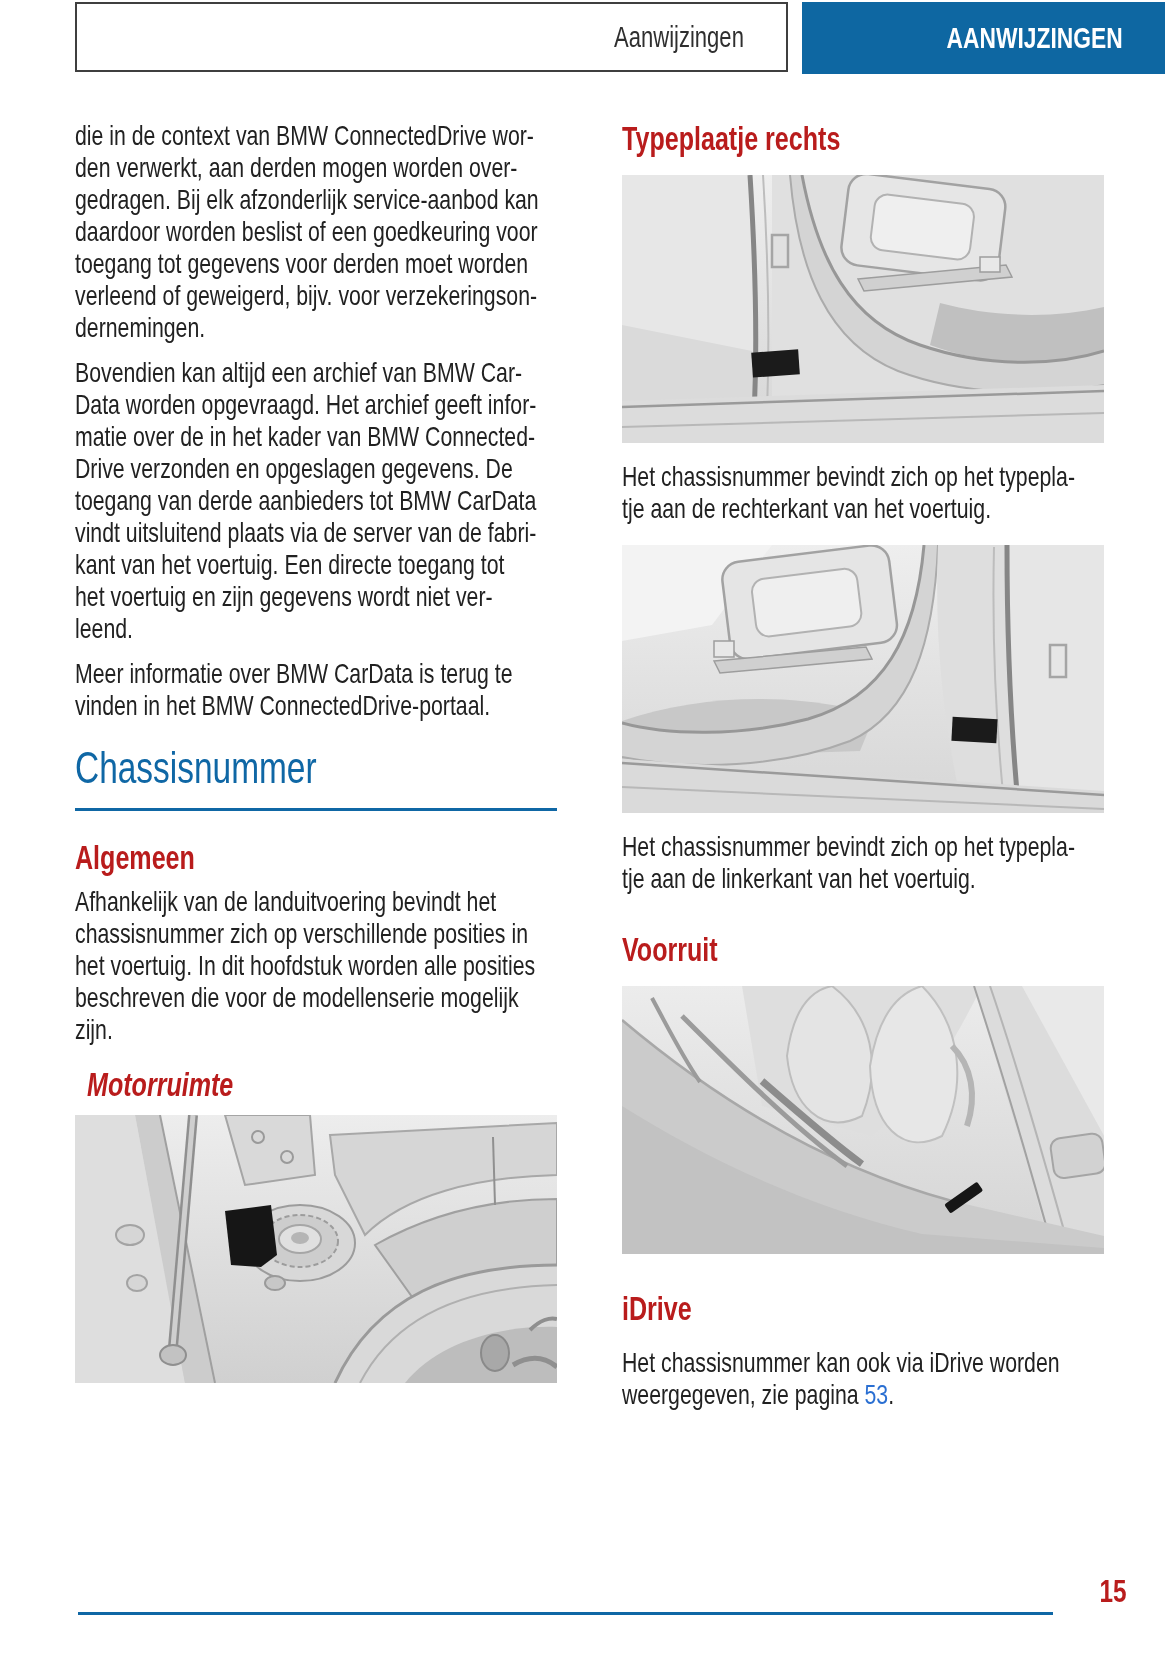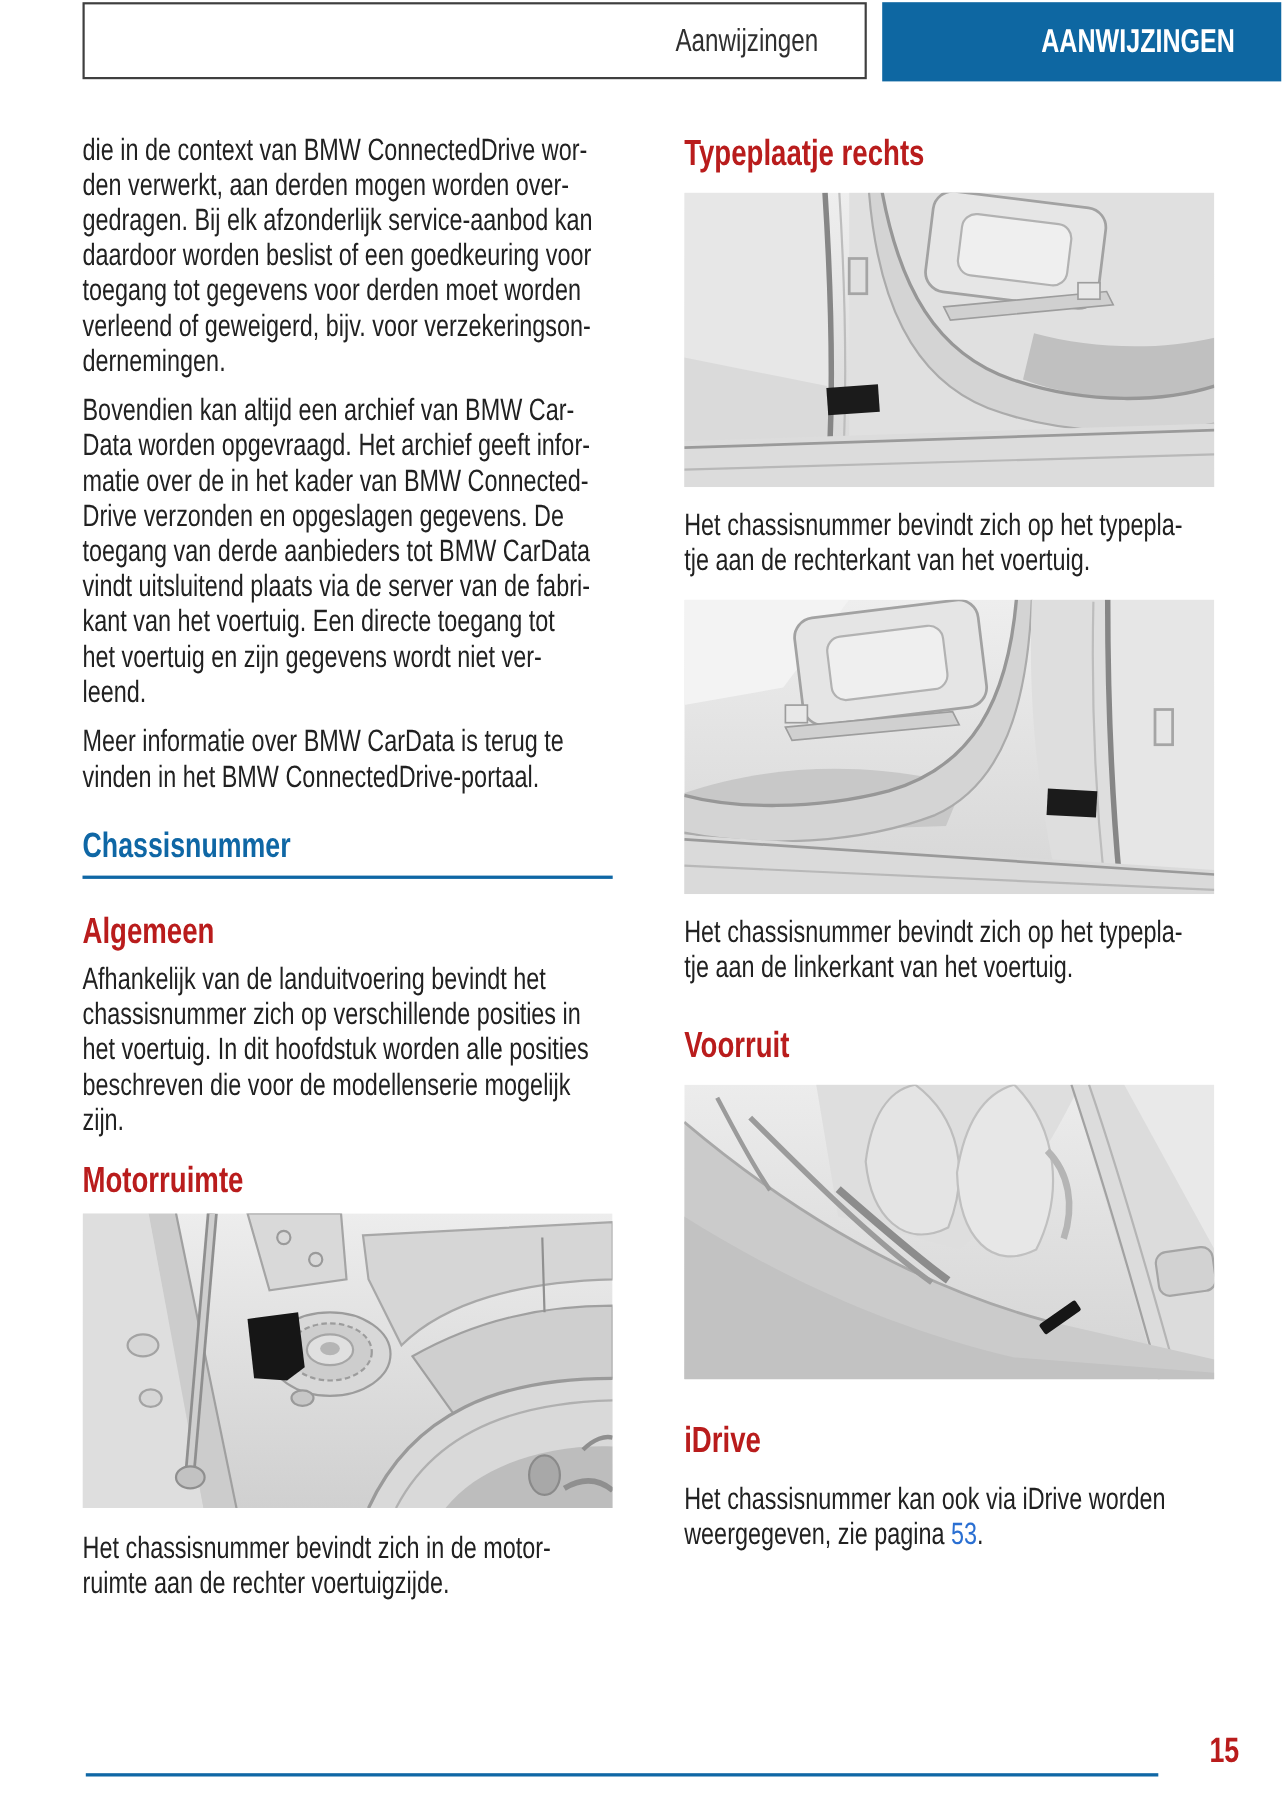--- a/index.html
+++ b/index.html
@@ -29,26 +29,26 @@
   .cond-r { display:inline-block; transform:scaleX(0.76); transform-origin:100% 50%; white-space:nowrap; }
   .tline  { display:block; white-space:nowrap; transform:scaleX(0.76); transform-origin:0 50%; }
   
   .col { position:absolute; top:120px; width:482px; }
   .col-left  { left:75px; }
   .col-right { left:622px; }
   p.body { margin:0 0 13px 0; font-size:28px; line-height:32px; color:#212121; }
   p.caption { margin:20px 0 0 0; }
   .col-right p.caption { margin-top:18px; }
   h1.h1 {
-    margin:24px 0 0 0; font-size:32px; line-height:44px; font-weight:bold;
-    color:#0f67a5; padding-bottom:6px; border-bottom:3px solid #0f67a5;
+    margin:24px 0 0 0; font-size:44px; line-height:44px; font-weight:normal;
+    color:#0f67a5; padding-bottom:18px; border-bottom:3px solid #0f67a5;
   }
   h2.h2 { margin:38px 0 0 0; font-size:33px; line-height:33px; font-weight:bold; color:#b91c1c; }
   .col-left h2.algemeen   { margin:30px 0 0 0; }
-  .col-left h2.motor      { margin:22px 0 0 0; }
+  .col-left h2.motor      { margin:22px 0 0 12px;font-style:italic; }
   .col-left p.after-h2    { margin:12px 0 0 0; }
   .col-right h2.first     { margin:2px 0 0 0; }
   .fig { margin:14px 0 0 0; width:482px; height:268px; overflow:hidden; }
   .col-right .fig { margin-top:20px; }
   .fig svg { display:block; width:482px; height:268px; }
   p.idrive-text { margin:22px 0 0 0; }
   .pagelink { color:#2a6fd2; text-decoration:none; cursor:pointer; }
   
   .footer-line { position:absolute; left:78px; top:1612px; width:975px; height:3px; background:#0f67a5; }
   .page-number { position:absolute; right:38px; top:1574px; font-size:32px; font-weight:bold; color:#b91c1c; line-height:34px; }
@@ -135,24 +135,20 @@
         <line x1="118" y1="0" x2="98" y2="232" stroke="#cfcfcf" stroke-width="5"></line>
         <ellipse cx="98" cy="240" rx="13" ry="10" fill="#c2c2c2" stroke="#8f8f8f" stroke-width="2"></ellipse>
         <ellipse cx="225" cy="128" rx="55" ry="38" fill="#d8d8d8" stroke="#9c9c9c" stroke-width="2"></ellipse>
         <ellipse cx="225" cy="126" rx="38" ry="26" fill="#cdcdcd" stroke="#9c9c9c" stroke-width="2" stroke-dasharray="5 3"></ellipse>
         <ellipse cx="225" cy="124" rx="21" ry="14" fill="#e0e0e0" stroke="#a6a6a6" stroke-width="2"></ellipse>
         <ellipse cx="225" cy="123" rx="9" ry="6" fill="#b5b5b5"></ellipse>
         <ellipse cx="200" cy="168" rx="10" ry="7" fill="#c7c7c7" stroke="#9a9a9a" stroke-width="2"></ellipse>
         <path d="M150,96 L196,90 L202,140 L186,152 L156,150 Z" fill="#161616"></path>
       </svg>
     </figure>
-    <p class="body caption">
-        <span class="tline">Het chassisnummer bevindt zich in de motor-</span>
-        <span class="tline">ruimte aan de rechter voertuigzijde.</span>
-      </p>
   </div>
 
   <div class="col col-right">
     <h2 class="h2 first"><span class="cond">Typeplaatje rechts</span></h2>
 
     <figure class="fig">
       <svg viewBox="0 0 482 268" preserveAspectRatio="none" aria-hidden="true">
         <defs>
           <linearGradient id="gA" x1="0" y1="0" x2="0" y2="1">
             <stop offset="0" stop-color="#eeeeee"></stop>

